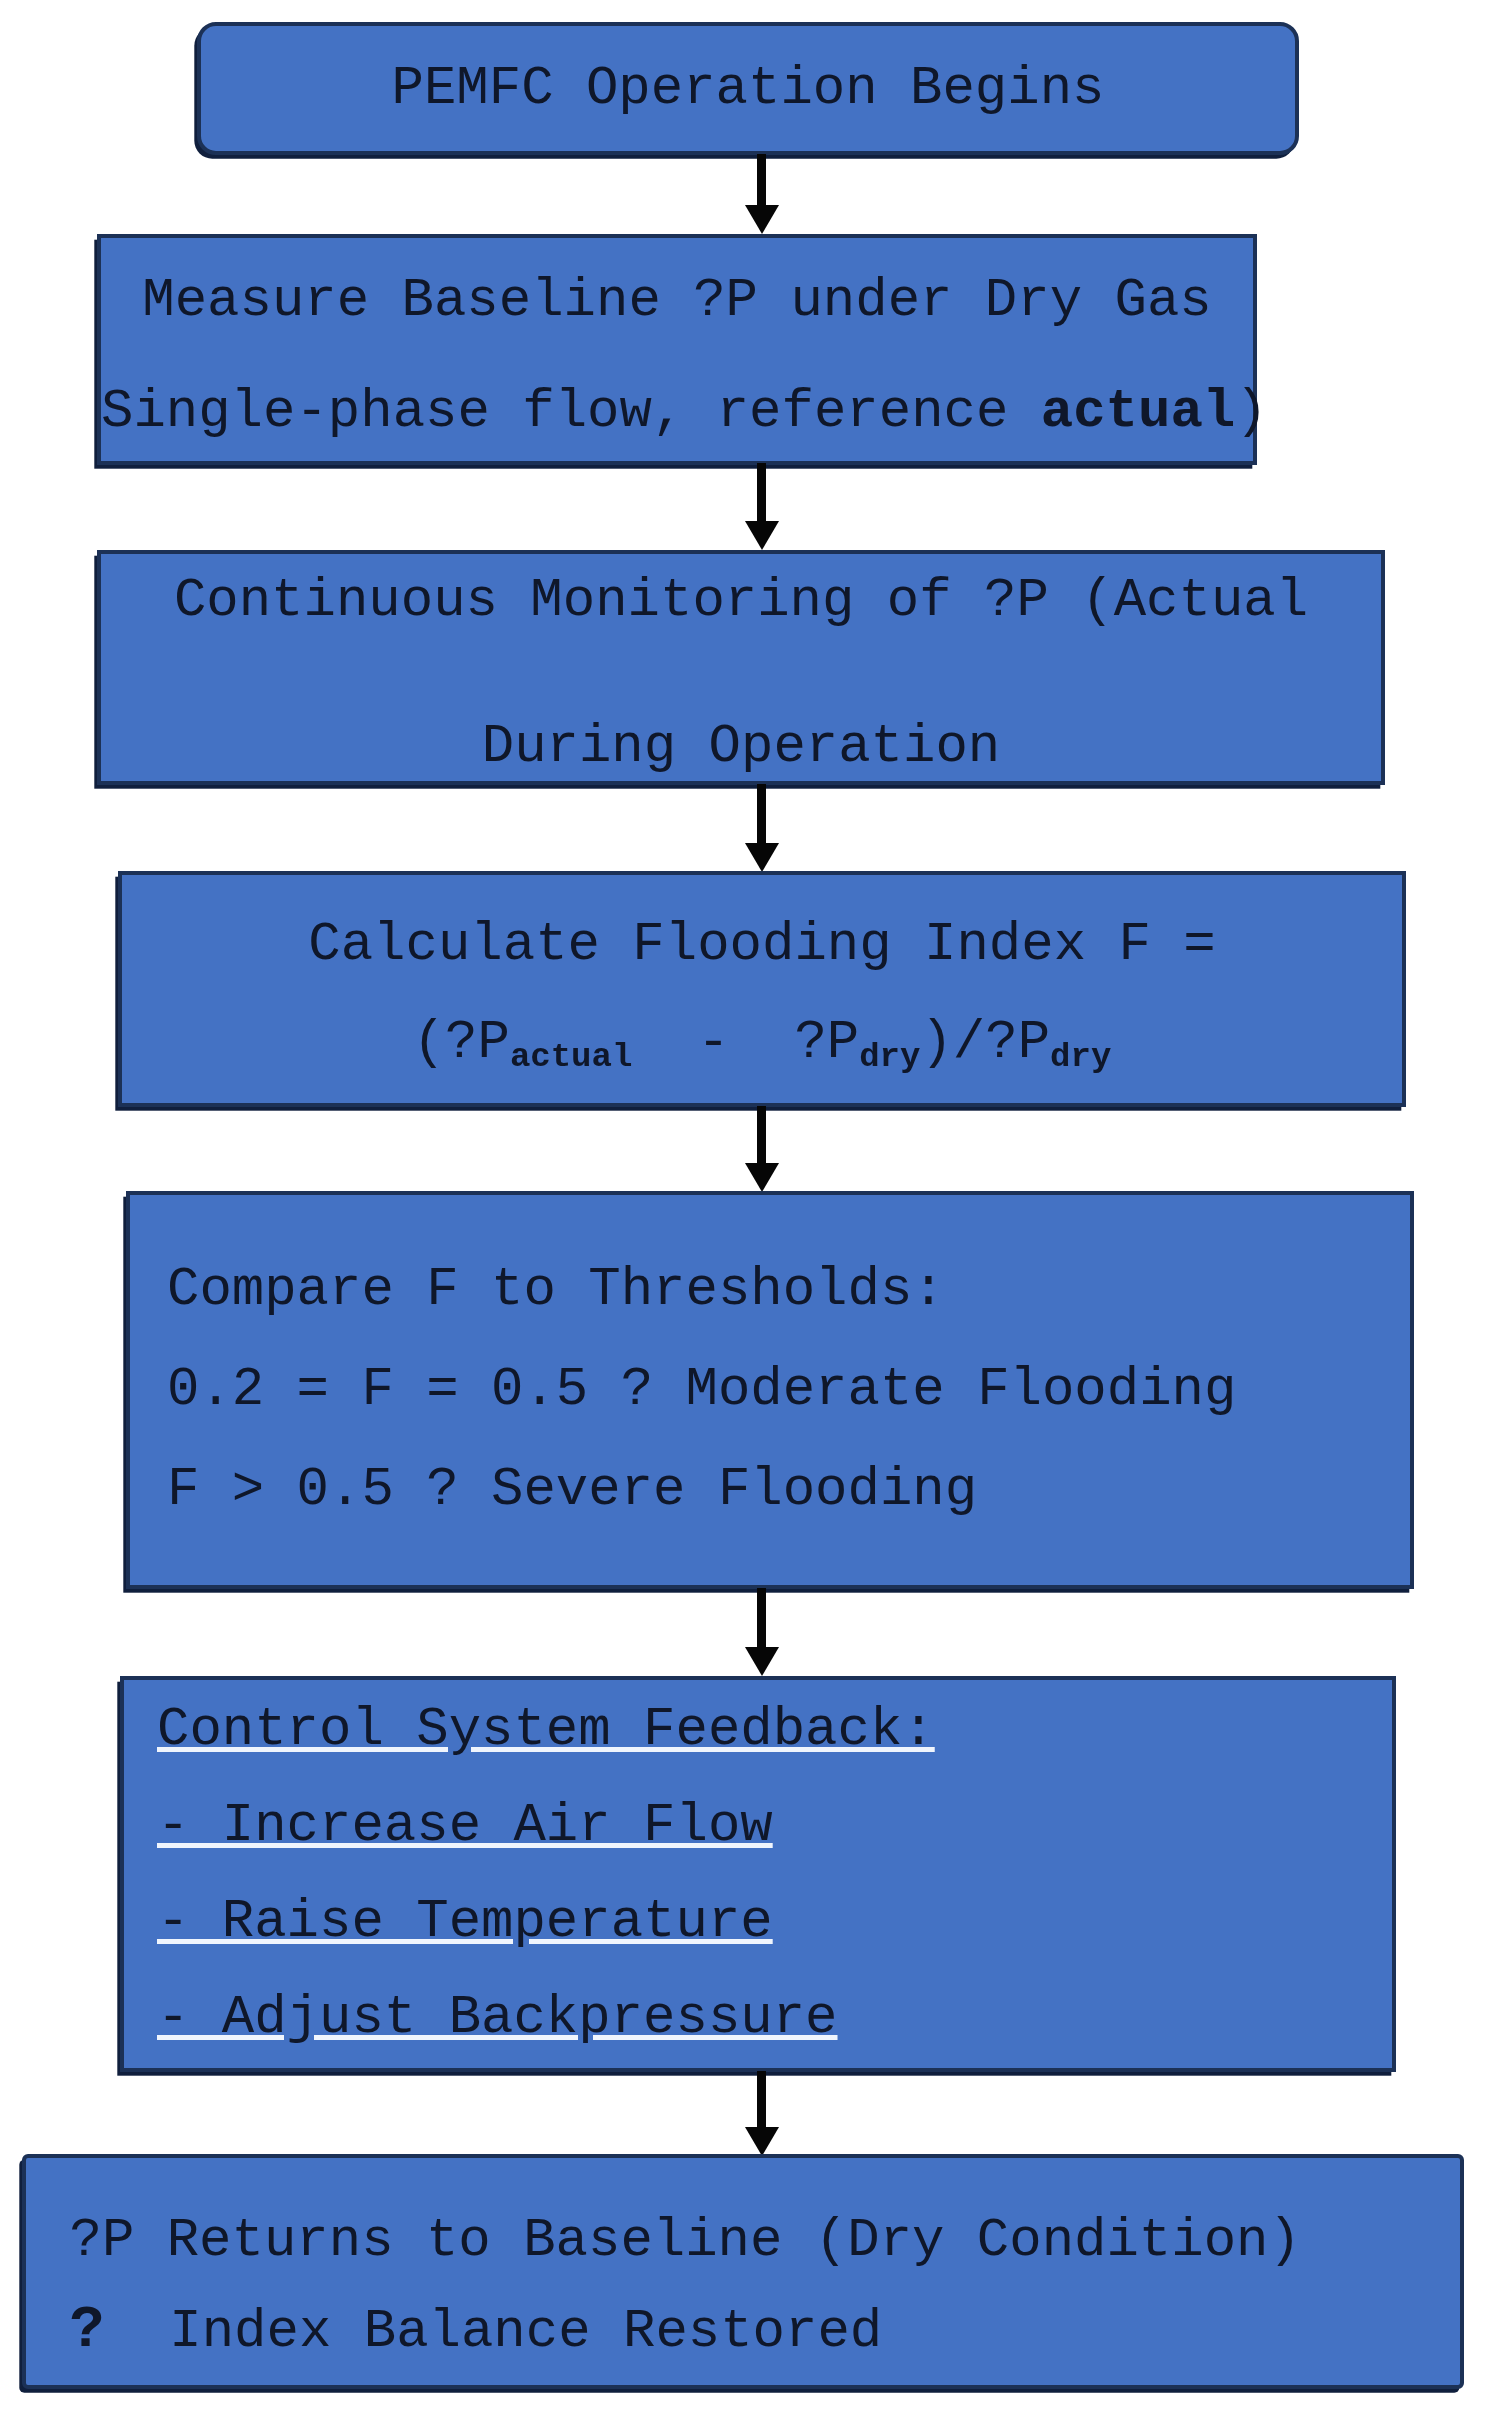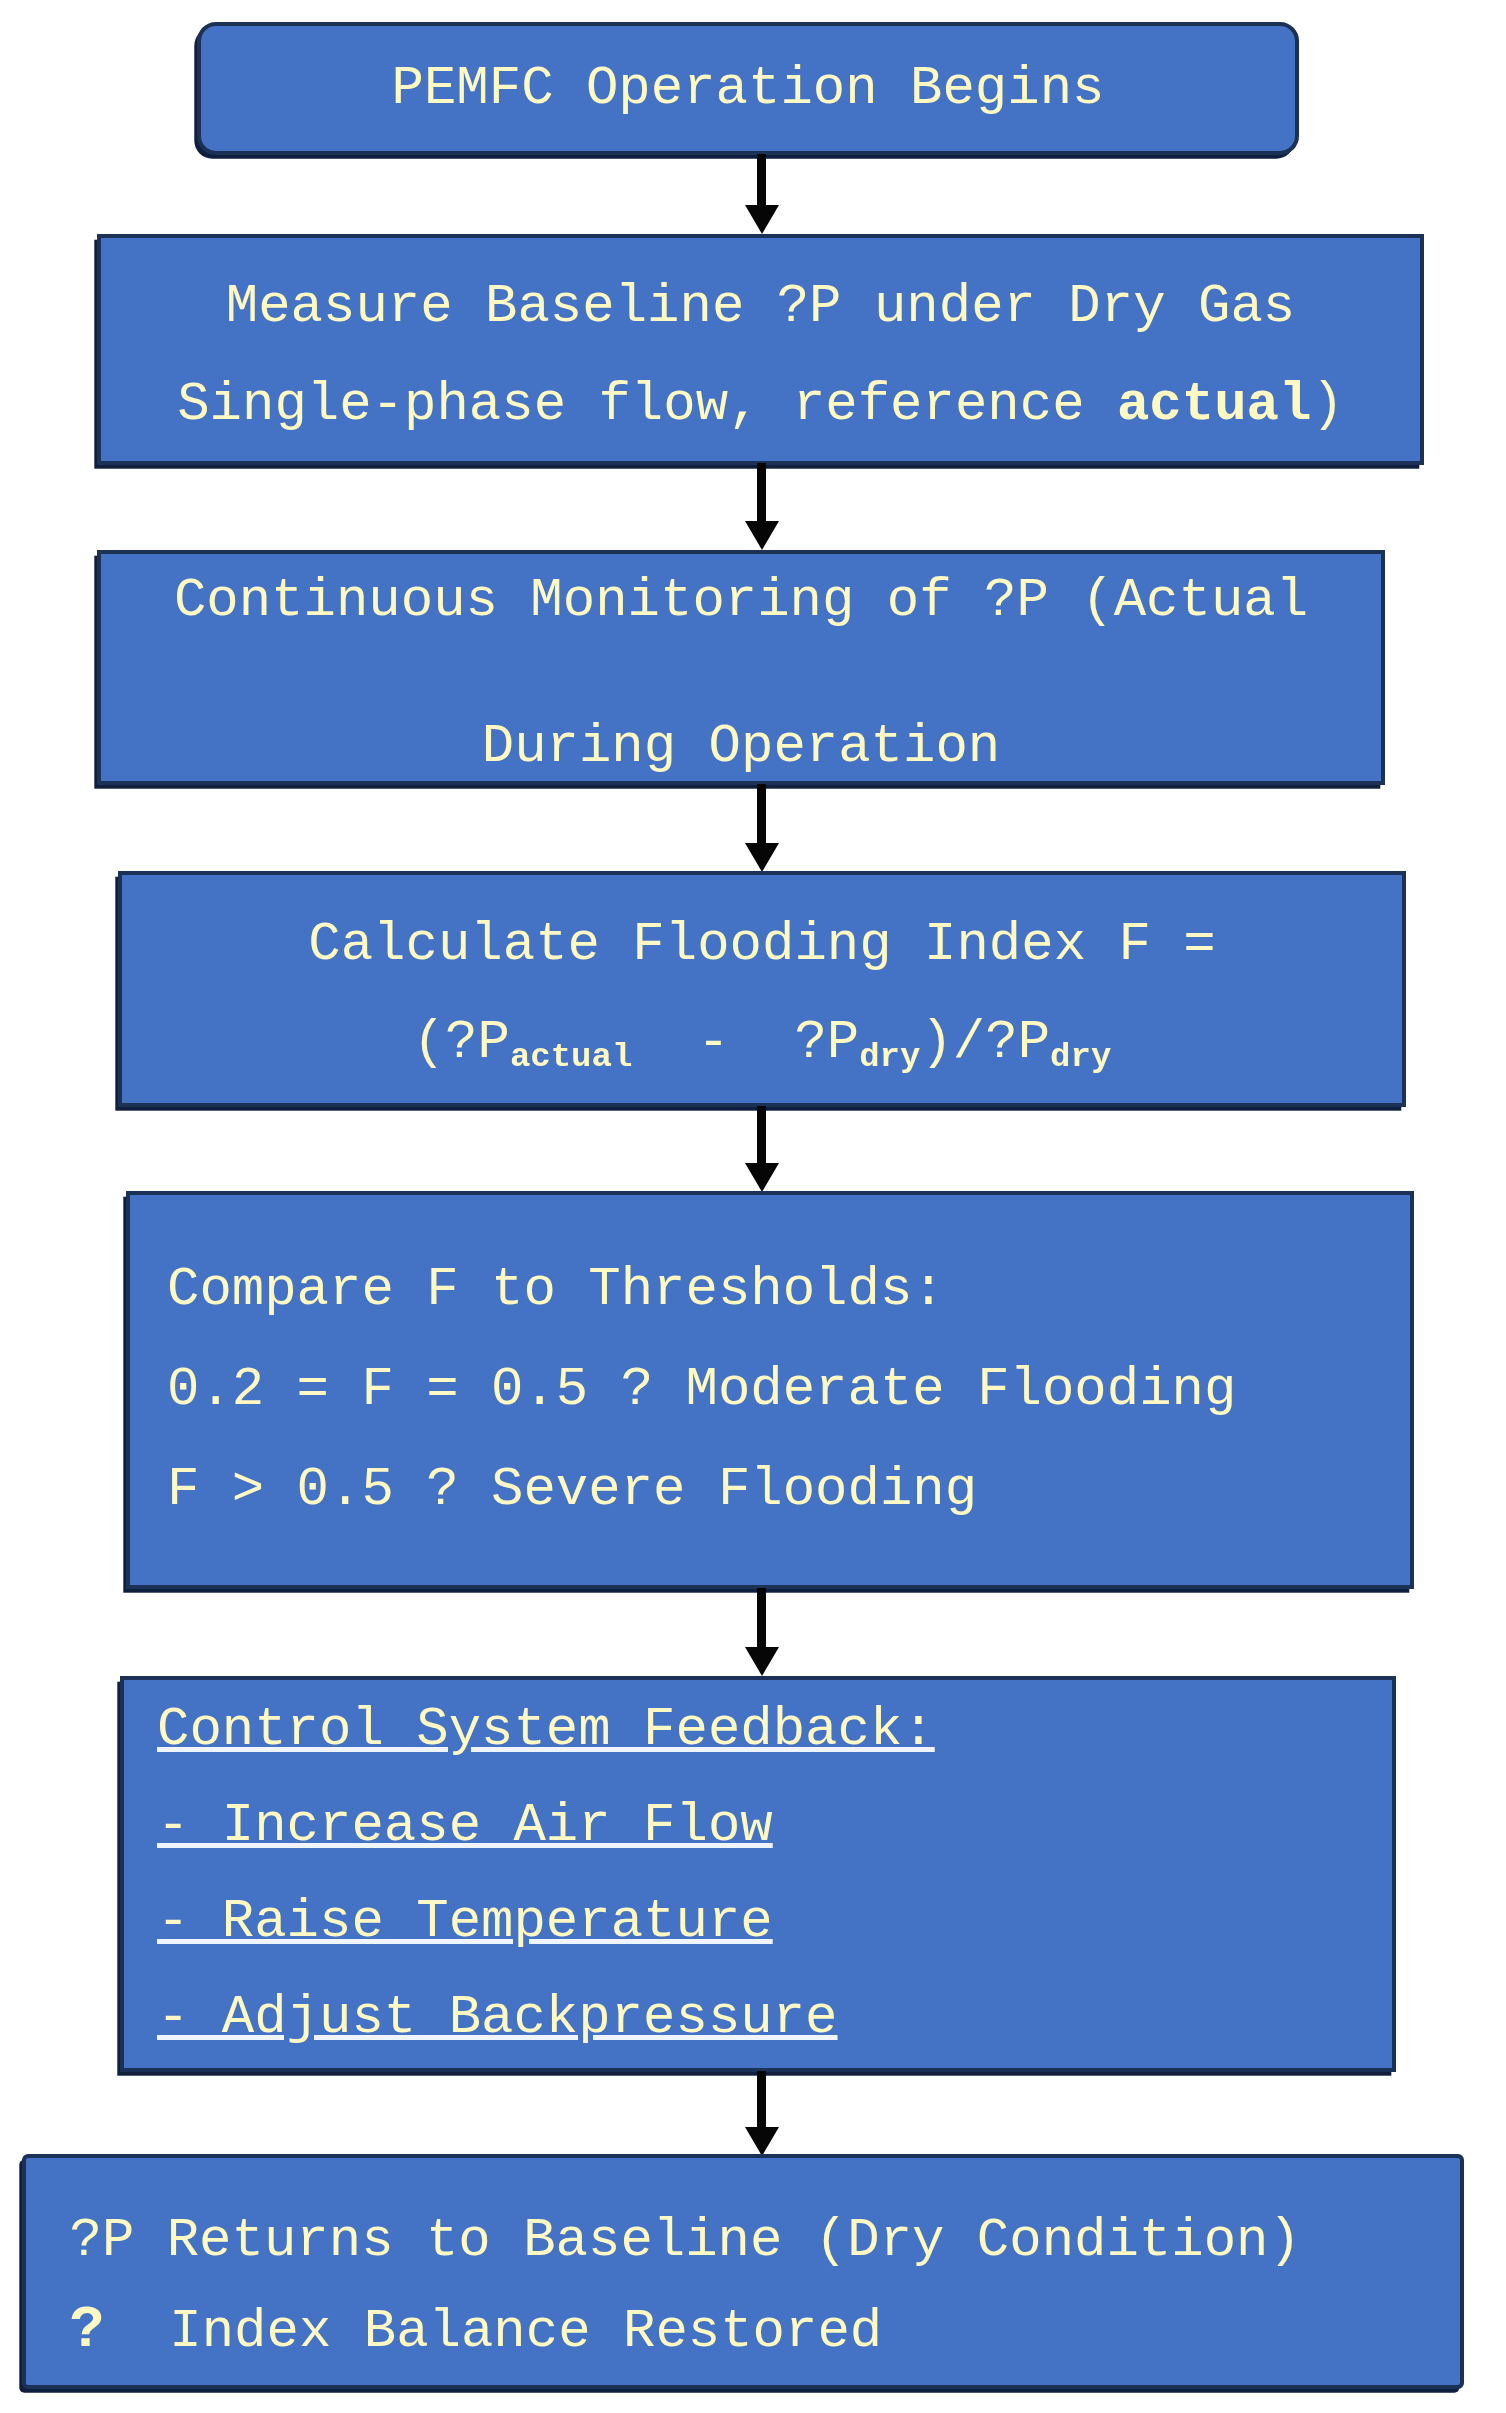--- a/index.html
+++ b/index.html
@@ -21,21 +21,21 @@
     flex-direction: column;
     justify-content: center;
     box-shadow: -3.7px 4.7px 0 -1px #101f3d;
   }
   .rounded-sm { border-radius: 19px; }
   .rounded-lg { border-radius: 6px; }
   .line {
     white-space: pre;
     font-size: 54px;
     line-height: 98px;
-    color: #fef9c3;
+    color: #0f172a;
   }
   .center { text-align: center; }
   .tight { line-height: 92px; }
   .mid   { line-height: 96px; }
   .loose { line-height: 90px; }
   .b { font-weight: bold; }
   .b-big { font-weight: bold; font-size: 1.08em; }
   sub.fsub {
     font-size: 0.63em;
     font-weight: bold;
@@ -66,21 +66,21 @@
 
   <div class="node rounded-sm" style="left:197px; top:22px; width:1102px; height:133px;">
     <div class="line center">PEMFC Operation Begins</div>
   </div>
 
   <div class="arrow" style="left:744px; top:154px; height:80px;">
     <div class="stem"></div>
     <div class="head"></div>
   </div>
 
-  <div class="node" style="left:97px; top:234px; width:1327px; height:231px; padding-top:13.6px;">
+  <div class="node" style="left:97px; top:234px; width:1160px; height:231px; padding-top:13.6px;justify-content:space-between;">
     <div class="line center">Measure Baseline ?P under Dry Gas</div>
     <div class="line center"><span>Single-phase flow, reference </span><span class="b">actual</span><span>)</span></div>
   </div>
 
   <div class="arrow" style="left:744px; top:463px; height:87px;">
     <div class="stem"></div>
     <div class="head"></div>
   </div>
 
   <div class="node" style="left:97px; top:550px; width:1288px; height:235px; padding-top:13.6px;gap:48px;">

